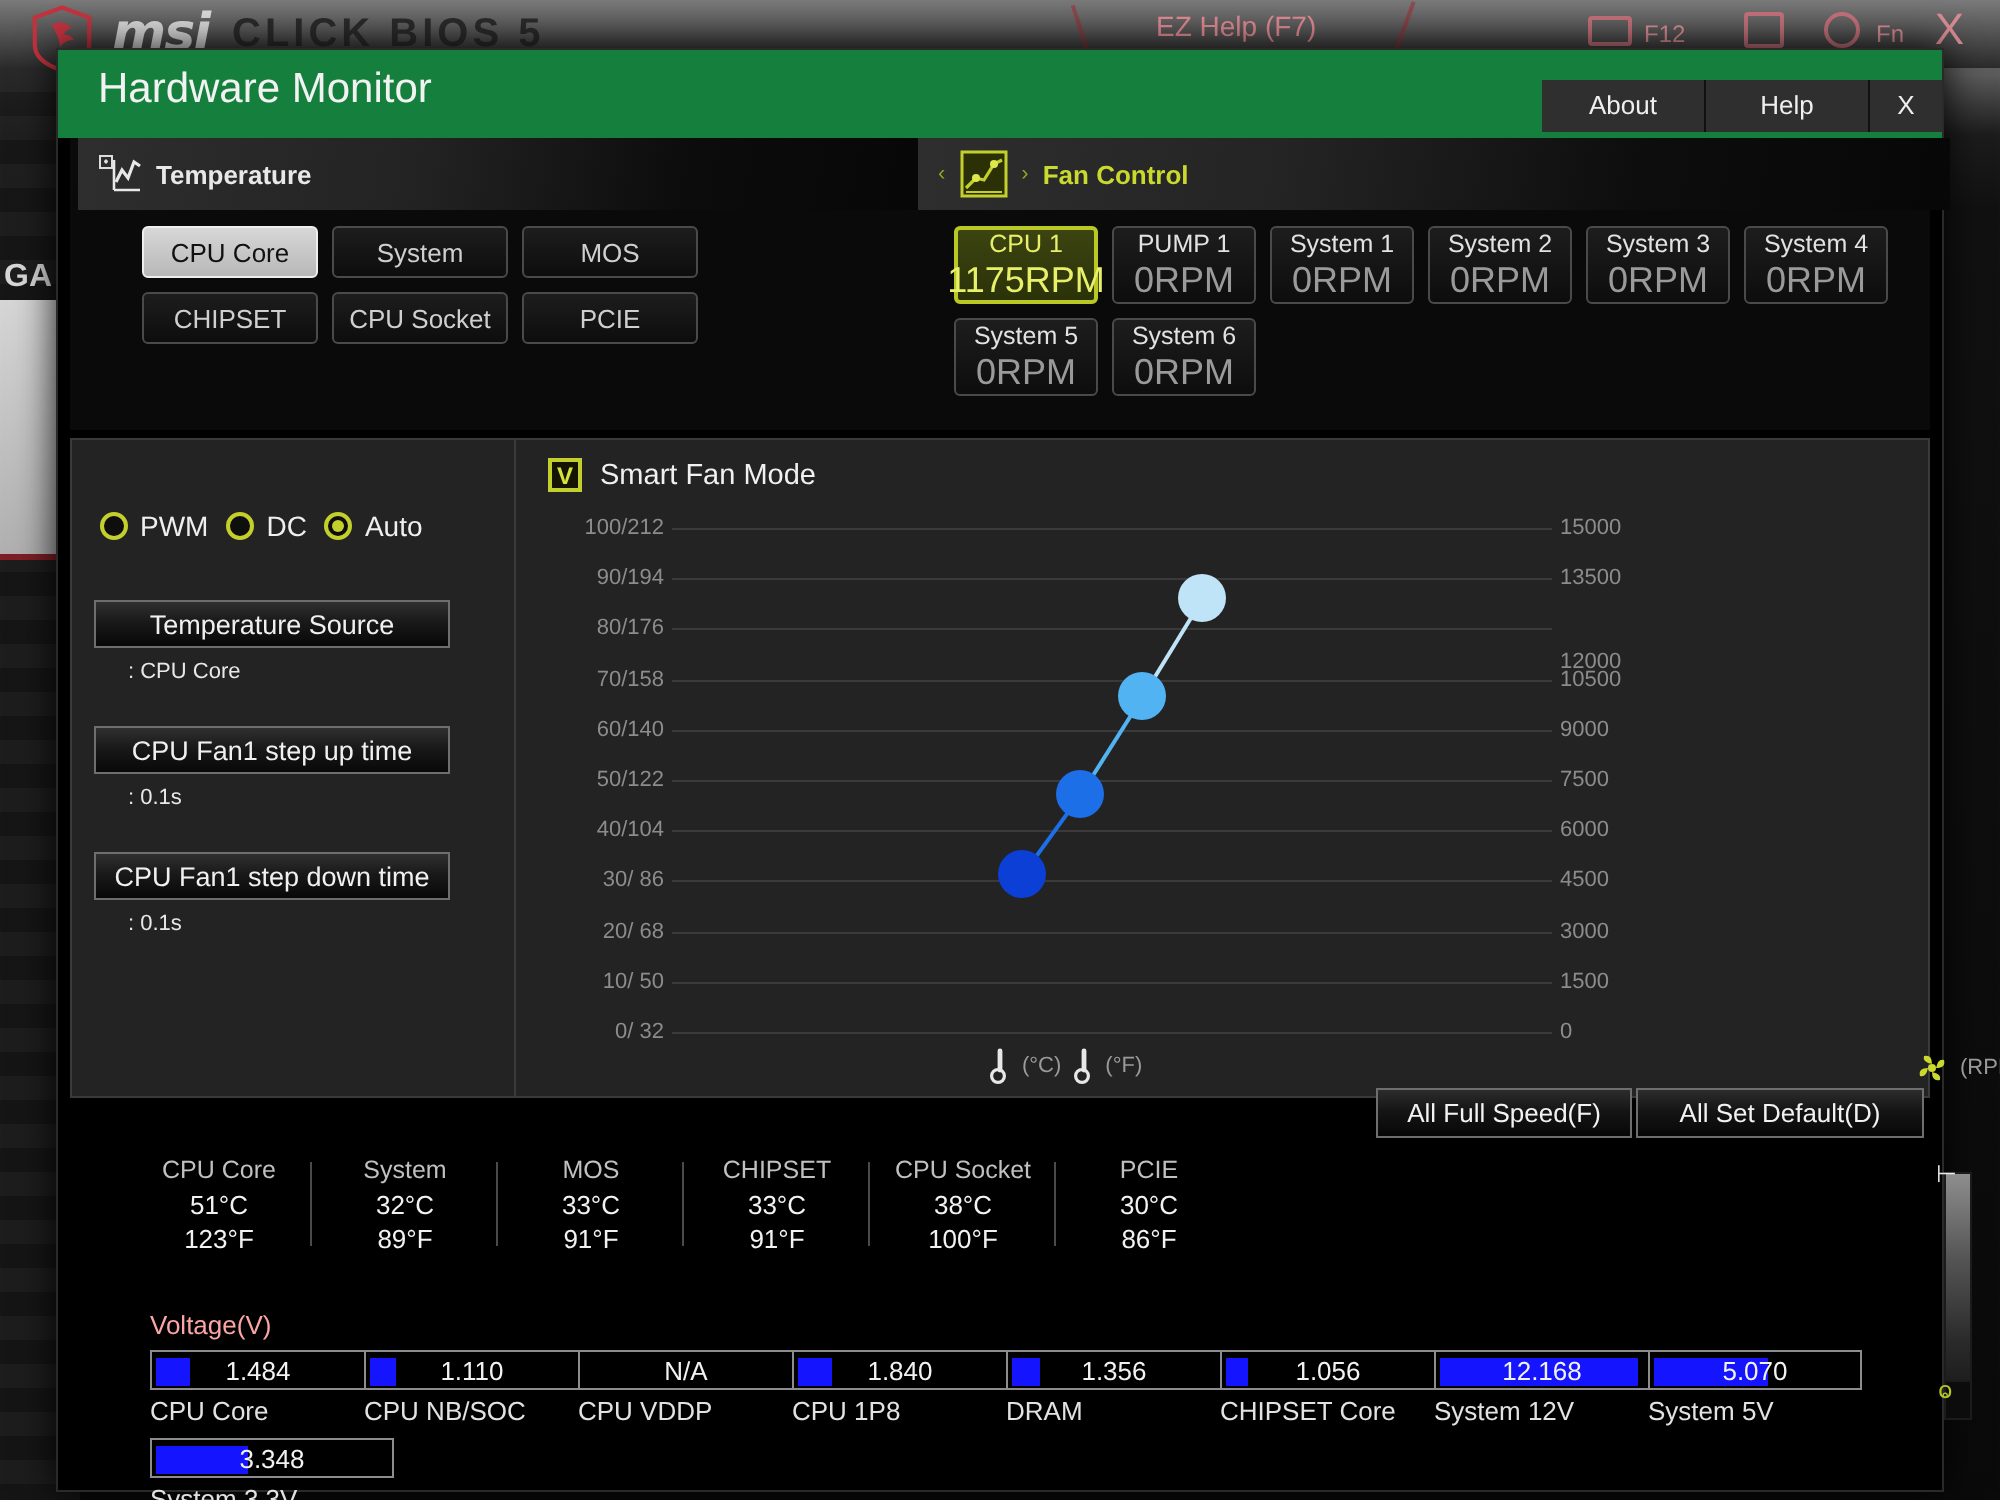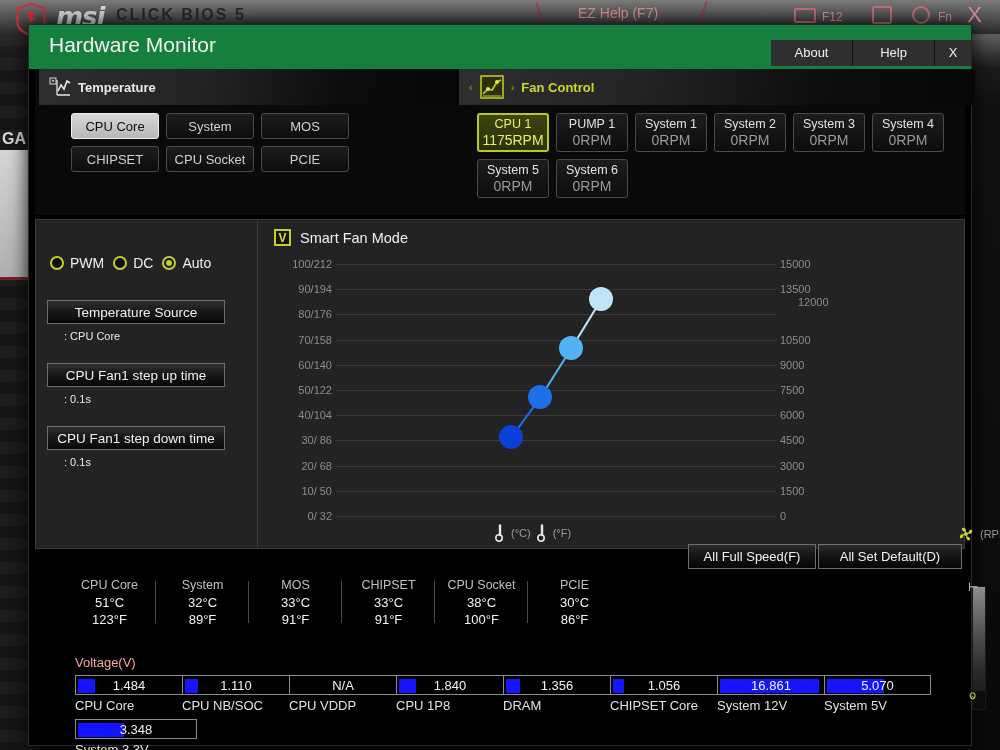--- a/index.html
+++ b/index.html
@@ -25,21 +25,21 @@
     position:absolute; left:14px; top:2px; width:34px; height:34px;
   }
   .bg-msi-text {
     position:absolute; left:56px; top:2px;
     color:#d8d8d8; font-weight:bold; font-style:italic;
     font-size:26px; letter-spacing:-1px;
     font-family:"DejaVu Sans", sans-serif;
   }
   .bg-click-text {
     position:absolute; left:116px; top:6px;
-    color:#2a2a2a; font-weight:bold; font-size:16px; letter-spacing:2px;
+    color:#2a2a2a; font-weight:bold; font-size:20px; letter-spacing:2px;
     font-family:"Liberation Sans", sans-serif;
   }
   .bg-ez { position:absolute; left:578px; top:5px; color:#e08a94; font-size:14px; }
   .bg-f12 { position:absolute; left:790px; top:10px; color:#d98d95; font-size:12px; }
   .bg-fn  { position:absolute; left:938px; top:10px; color:#d98d95; font-size:12px; }
   .bg-icon-box {
     position:absolute; border:2px solid #c2707a; border-radius:2px;
   }
   .bg-x {
     position:absolute; right:18px; top:2px; color:#d98d95; font-size:22px;
@@ -134,21 +134,21 @@
   .chip.sel {
     background:linear-gradient(180deg,#d7d7d7,#b8b8b8);
     color:#111; border-color:#eee;
   }
   .temp-chip { width:88px; height:26px; }
   .fan-chip {
     width:72px; height:39px; flex-direction:column; gap:1px; line-height:1.1;
     padding-top:2px;
   }
   .fan-chip .fname { color:#e2e2e2; font-size:12.5px; }
-  .fan-chip .frpm  { color:#9a9a9a; font-size:14px;text-align:right; }
+  .fan-chip .frpm  { color:#9a9a9a; font-size:18px;text-align:right; }
   .fan-chip.sel {
     background:linear-gradient(180deg,#3c4410,#2b3209);
     border:2px solid #b9c822;
   }
   .fan-chip.sel .fname, .fan-chip.sel .frpm { color:#e8f06a; }
 
   
   .maincard {
     position:relative; margin:4px 6px 0 6px; height:330px;
     background:#232323; border:1px solid #3a3a3a;
@@ -475,21 +475,21 @@
           <div class="ylab" style="top: 126px;">50/122</div>
           <div class="ylab" style="top: 151.2px;">40/104</div>
           <div class="ylab" style="top: 176.4px;">30/ 86</div>
           <div class="ylab" style="top: 201.6px;">20/ 68</div>
           <div class="ylab" style="top: 226.8px;">10/ 50</div>
           <div class="ylab" style="top: 252px;">0/ 32</div>
         </div>
       <div class="ylabels-right" id="ylabs-right">
           <div class="ylab-r" style="top: 0px;">15000</div>
           <div class="ylab-r" style="top: 25.2px;">13500</div>
-          <div class="ylab-r" style="top: 38px; margin-left: 18px;">12000</div>
+          <div class="ylab-r" style="top: 67px;">12000</div>
           <div class="ylab-r" style="top: 75.6px;">10500</div>
           <div class="ylab-r" style="top: 100.8px;">9000</div>
           <div class="ylab-r" style="top: 126px;">7500</div>
           <div class="ylab-r" style="top: 151.2px;">6000</div>
           <div class="ylab-r" style="top: 176.4px;">4500</div>
           <div class="ylab-r" style="top: 201.6px;">3000</div>
           <div class="ylab-r" style="top: 226.8px;">1500</div>
           <div class="ylab-r" style="top: 252px;">0</div>
         </div>
       <div class="plot" id="plot">
@@ -623,21 +623,21 @@
         <div class="vcell">
           <div class="vbar">
             <div class="vfill" style="width: 10%; background: rgb(20, 20, 255);"></div>
             <div class="vval">1.056</div>
           </div>
           <div class="vname">CHIPSET Core</div>
         </div>
         <div class="vcell">
           <div class="vbar">
             <div class="vfill" style="width: 93%; background: rgb(20, 20, 255);"></div>
-            <div class="vval">16.861</div>
+            <div class="vval">12.168</div>
           </div>
           <div class="vname">System 12V</div>
         </div>
         <div class="vcell lastcell">
           <div class="vbar">
             <div class="vfill" style="width: 54%; background: rgb(20, 20, 255);"></div>
             <div class="vval">5.070</div>
           </div>
           <div class="vname">System 5V</div>
         </div>

